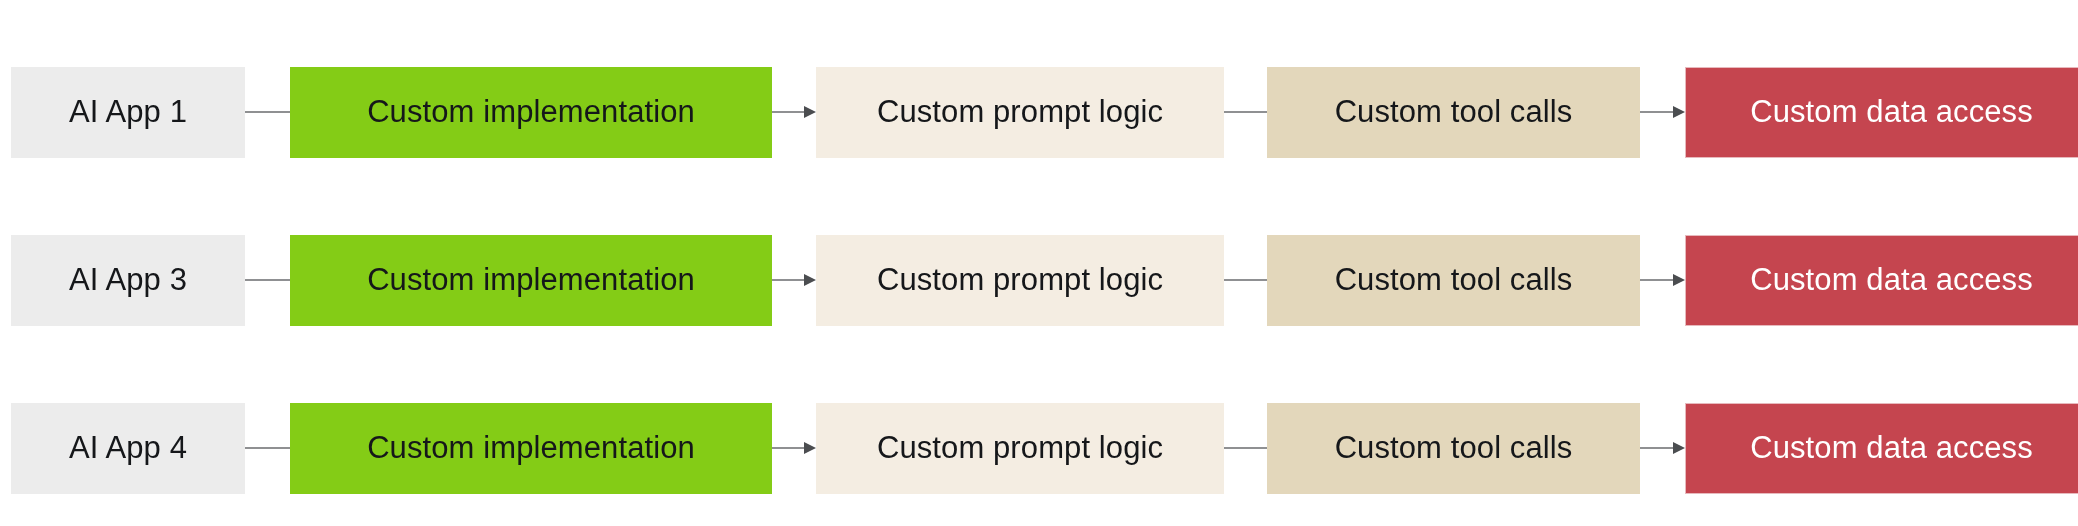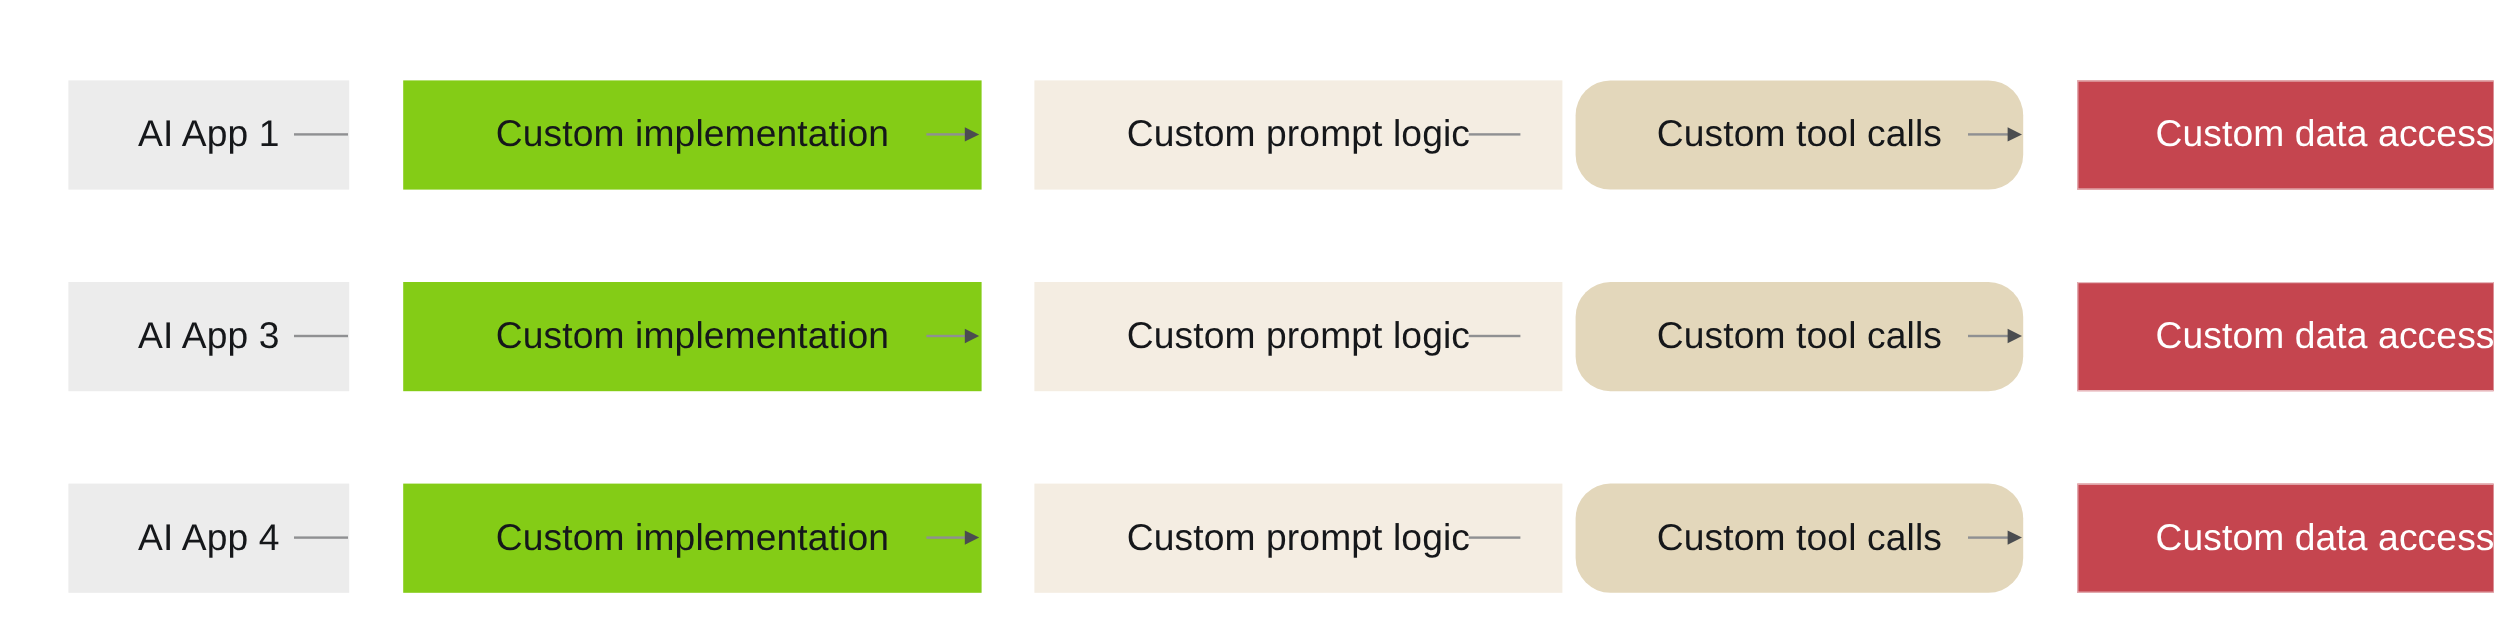--- a/index.html
+++ b/index.html
@@ -36,33 +36,32 @@
     display: flex;
     align-items: center;
     justify-content: center;
     text-align: center;
     line-height: 1.18;
     color: #15171a;
     font-size: 31px;
     font-weight: 400;
     letter-spacing: 0.1px;
     padding: 0 10px;
-    margin-left: 46px;
   }
 
   .node-label {
     display: block;
     width: 100%;
   }
 
   
   .node-app   { left: 11px;   width: 234px; }
   .node-impl  { left: 290px;  width: 482px; }
-  .node-promp { left: 816px;  width: 440px; }
-  .node-tool  { left: 1267px; width: 373px; border-radius: 29px; }
+  .node-promp { left: 816px;  width: 408px; }
+  .node-tool  { left: 1267px; width: 373px; }
   .node-data  { left: 1685px; width: 413px; }
 
   
   .fill-app   { background: #ececec; }
   .fill-impl  { background: #84cc16; }
   .fill-promp { background: #f4ede2; }
   .fill-tool  { background: #e3d7bb; }
   .fill-data  { background: #c5454f; color: #ffffff; border: 1px solid #e7b9bd; }
 
   

